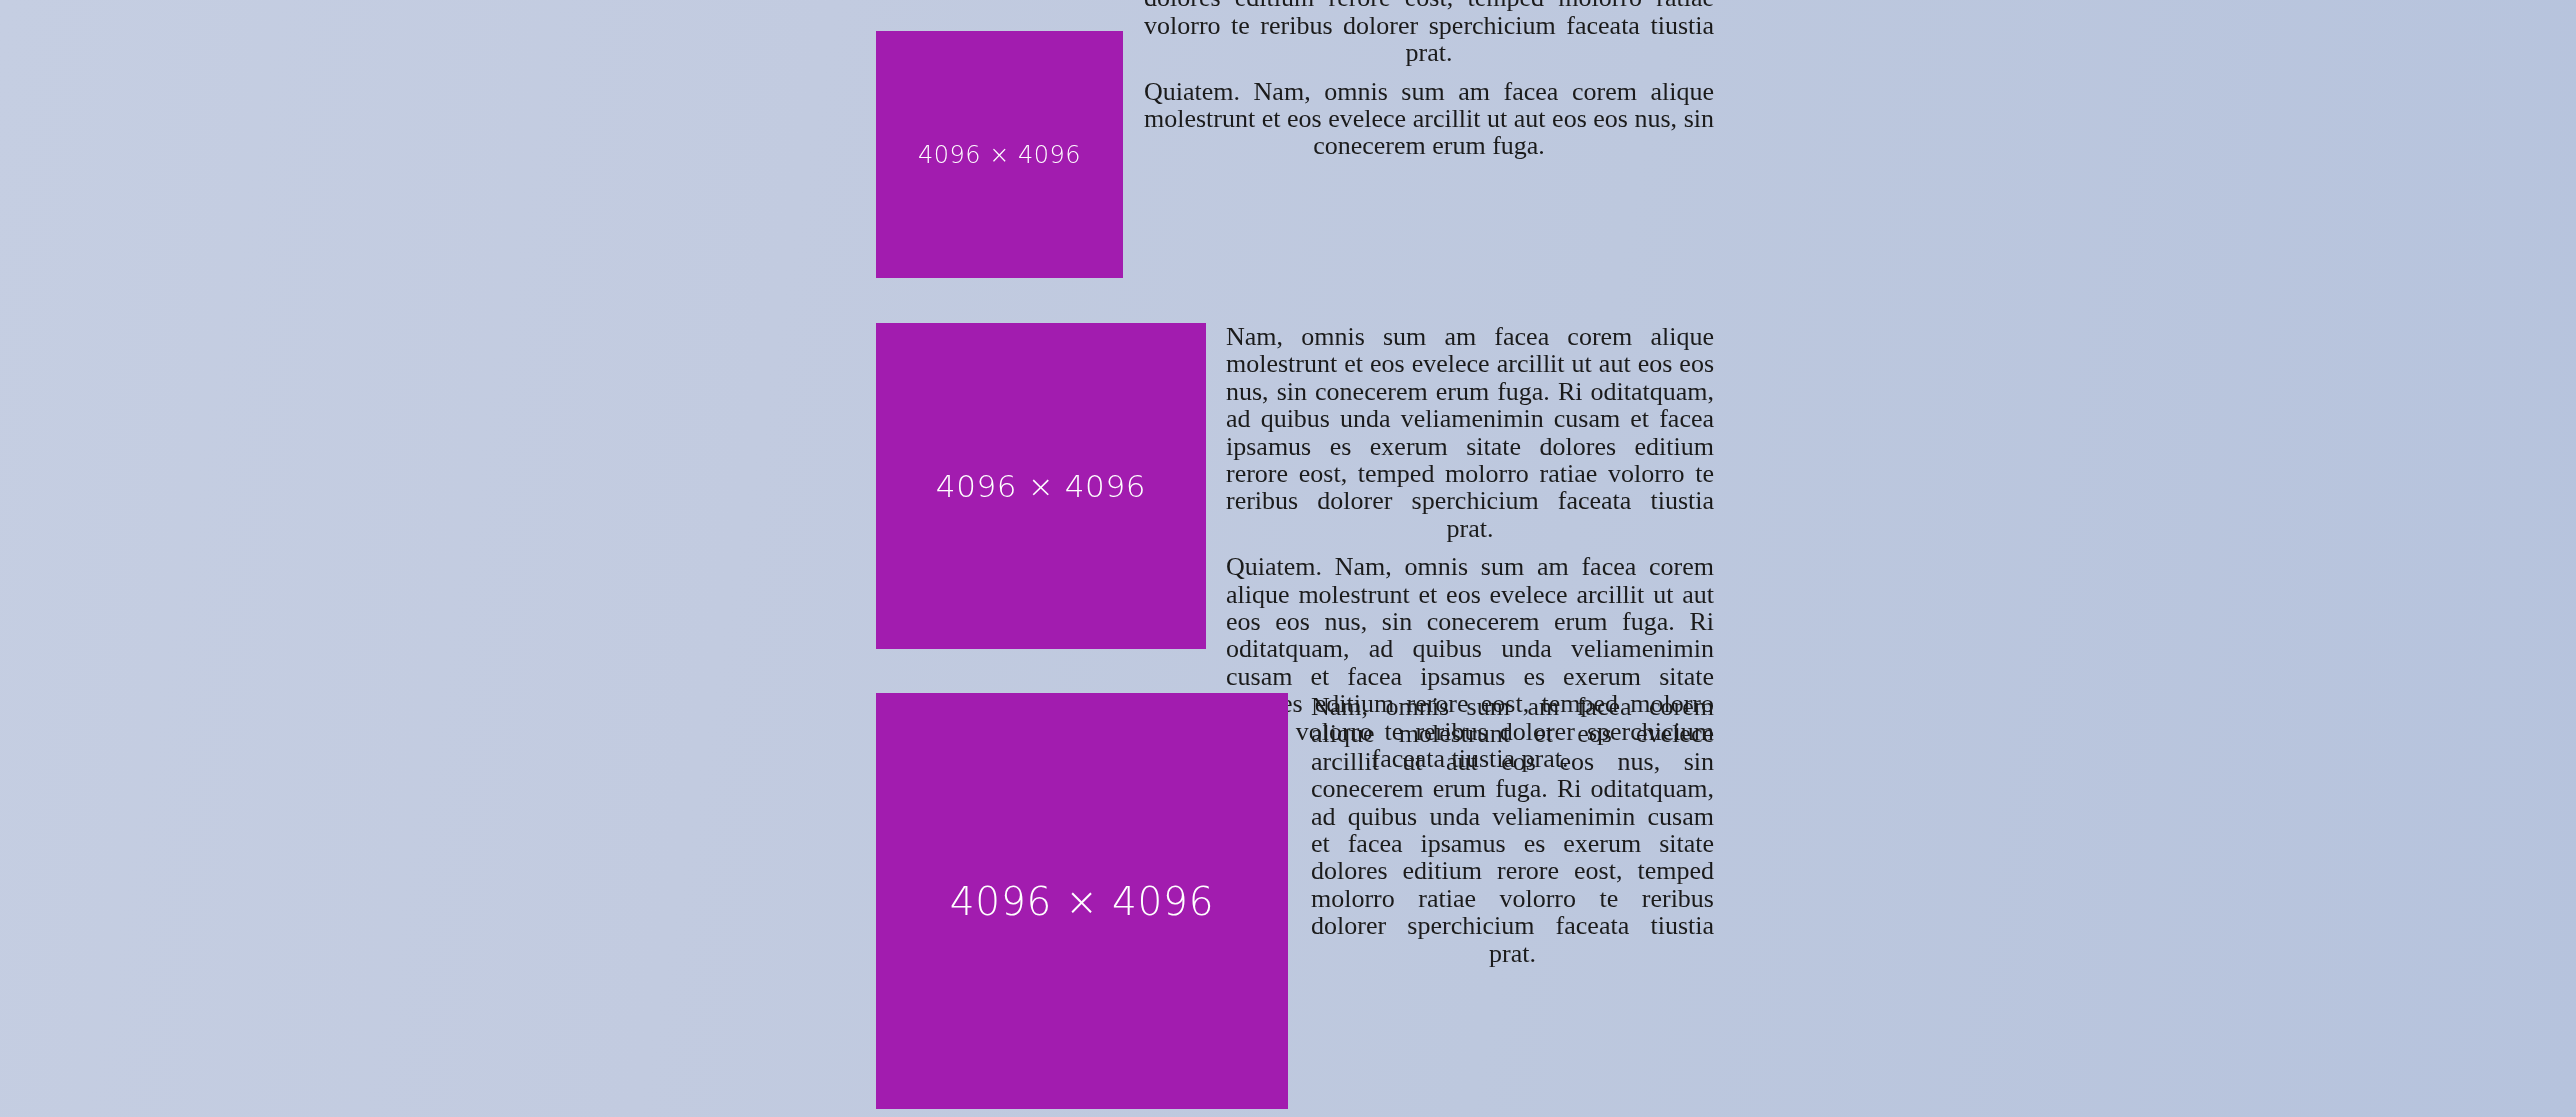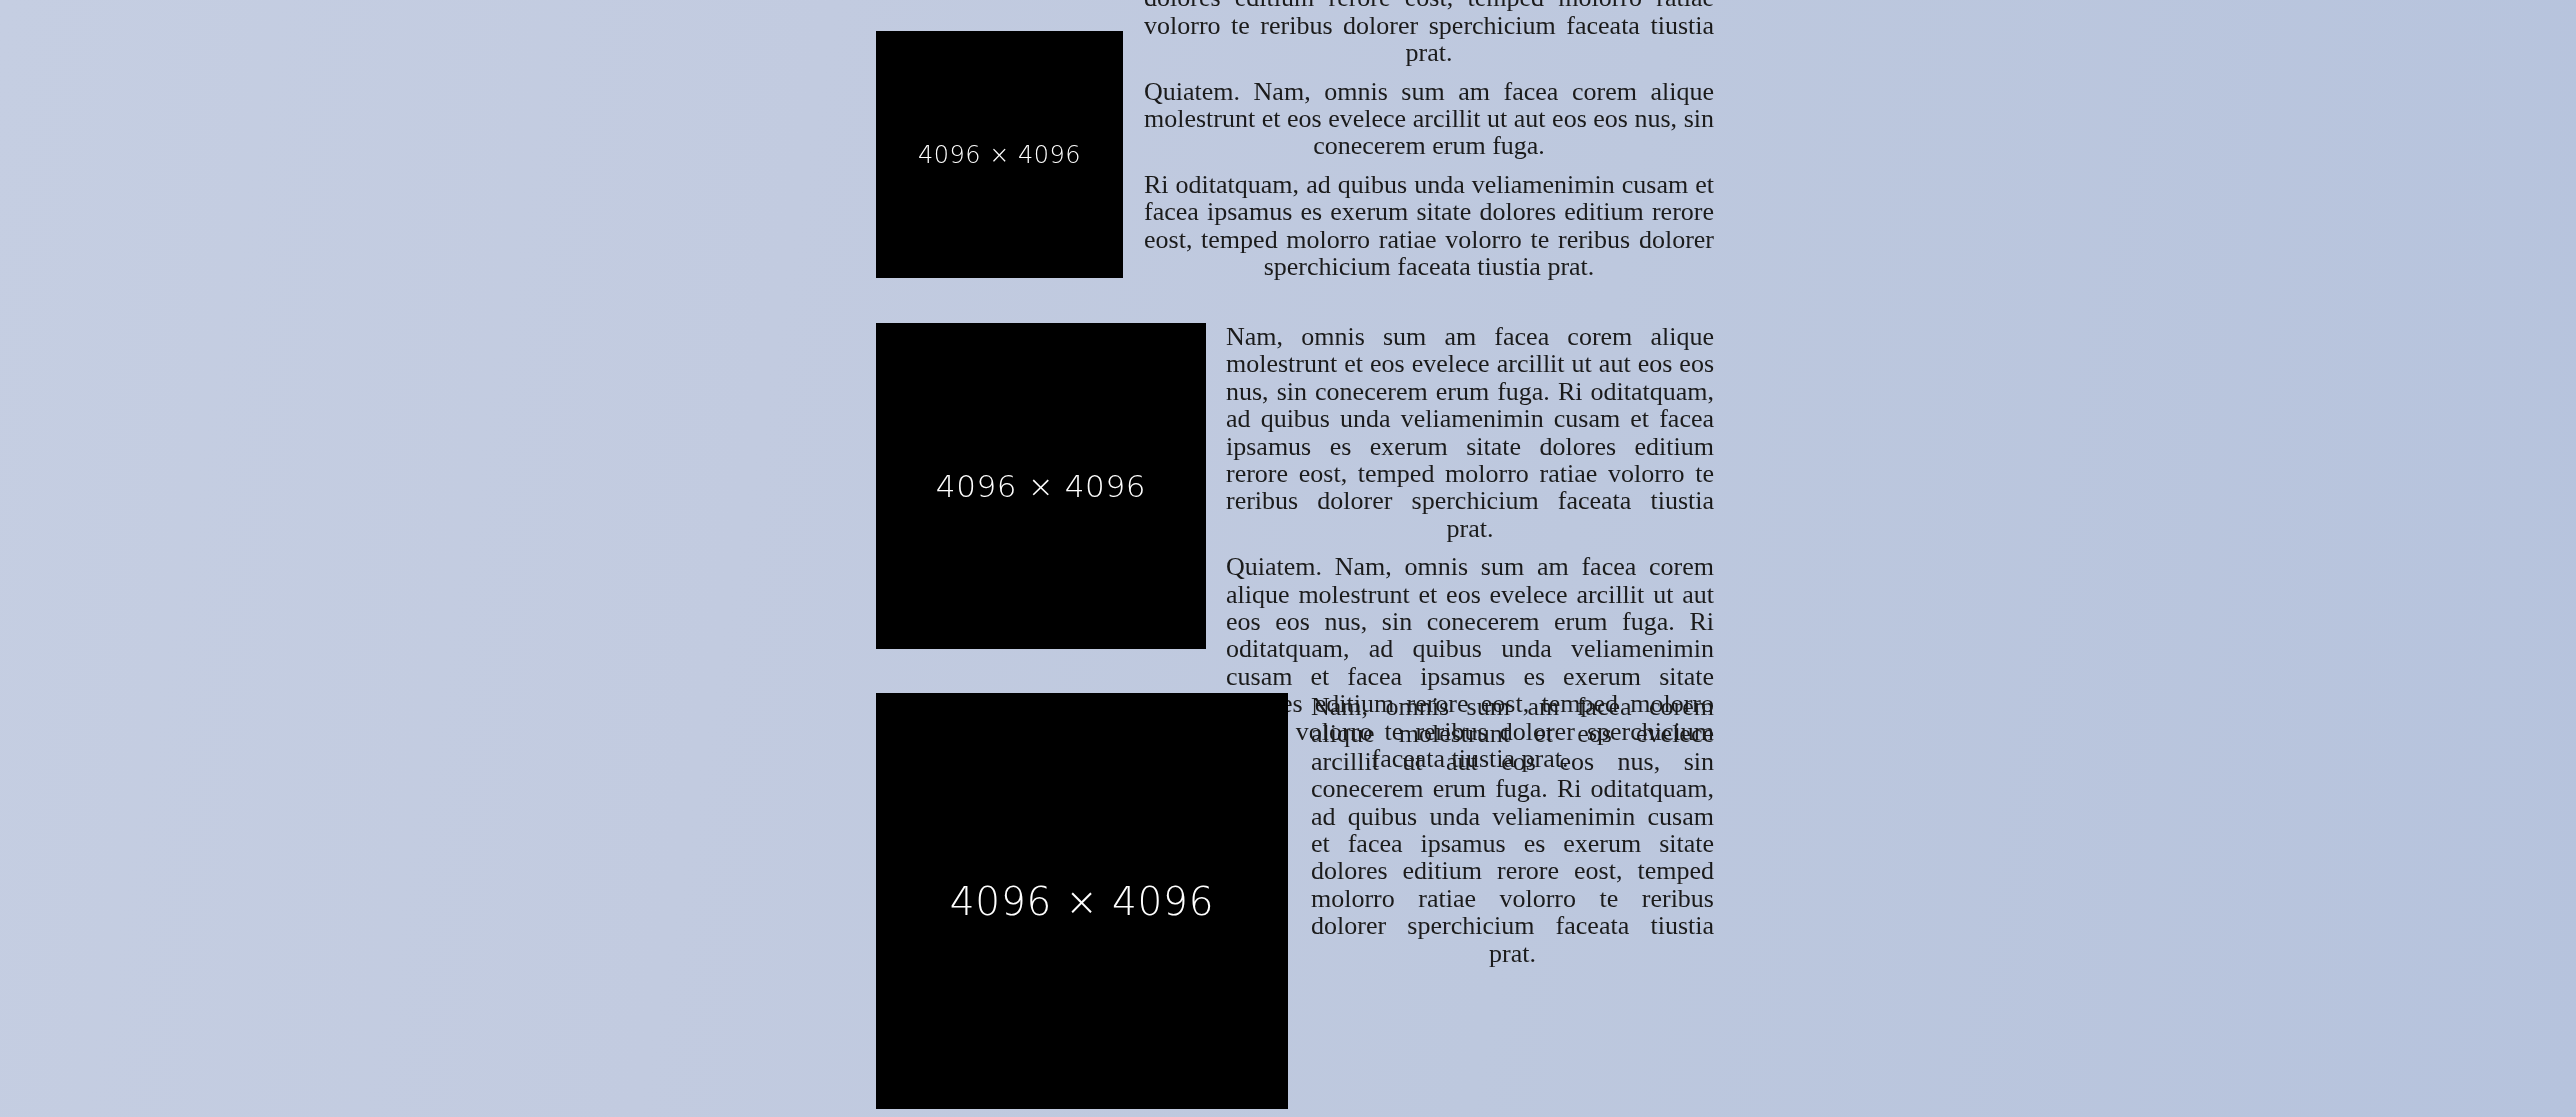--- a/index.html
+++ b/index.html
@@ -22,21 +22,21 @@
 
   
   .article {
     position: absolute;
     left: 876px;
     width: 838px;
   }
 
   
   .ph {
-    background: #000000;
+    background: #a21caf;
     display: flex;
     align-items: center;
     justify-content: center;
     float: left;
   }
   .ph-label {
     font-family: "DejaVu Sans", sans-serif;
     font-weight: 300;
     color: #ffffff;
     letter-spacing: 0.02em;
@@ -118,21 +118,20 @@
 
 <div class="canvas">
 
   <div class="article" id="block1">
     <div class="ph">
       <span class="ph-label">4096 × 4096</span>
     </div>
     <div class="body-text">
       <p>veliamenimin cusam et facea ipsamus es exerum sitate dolores editium rerore eost, temped molorro ratiae volorro te reribus dolorer sperchicium faceata tiustia prat.</p>
       <p>Quiatem. Nam, omnis sum am facea corem alique molestrunt et eos evelece arcillit ut aut eos eos nus, sin conecerem erum fuga.</p>
-      <p>Ri oditatquam, ad quibus unda veliamenimin cusam et facea ipsamus es exerum sitate dolores editium rerore eost, temped molorro ratiae volorro te reribus dolorer sperchicium faceata tiustia prat.</p>
     </div>
   </div>
 
   <div class="article" id="block2">
     <div class="ph">
       <span class="ph-label">4096 × 4096</span>
     </div>
     <div class="body-text">
       <p>Nam, omnis sum am facea corem alique molestrunt et eos evelece arcillit ut aut eos eos nus, sin conecerem erum fuga. Ri oditatquam, ad quibus unda veliamenimin cusam et facea ipsamus es exerum sitate dolores editium rerore eost, temped molorro ratiae volorro te reribus dolorer sperchicium faceata tiustia prat.</p>
       <p>Quiatem. Nam, omnis sum am facea corem alique molestrunt et eos evelece arcillit ut aut eos eos nus, sin conecerem erum fuga. Ri oditatquam, ad quibus unda veliamenimin cusam et facea ipsamus es exerum sitate dolores editium rerore eost, temped molorro ratiae volorro te reribus dolorer sperchicium faceata tiustia prat.</p>

